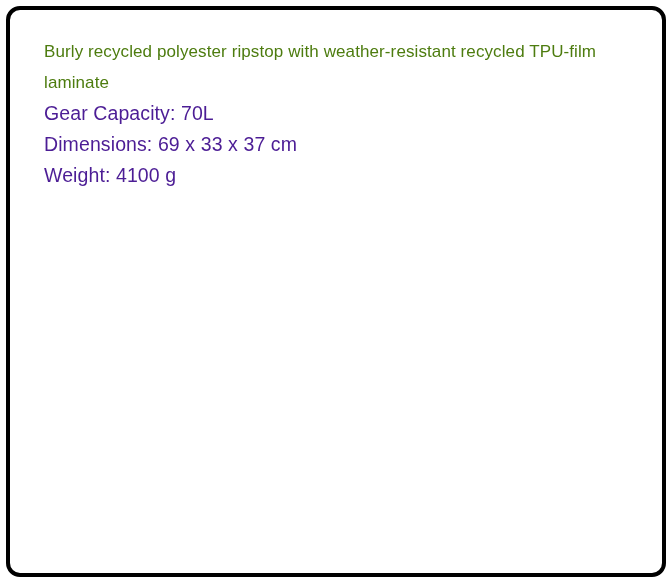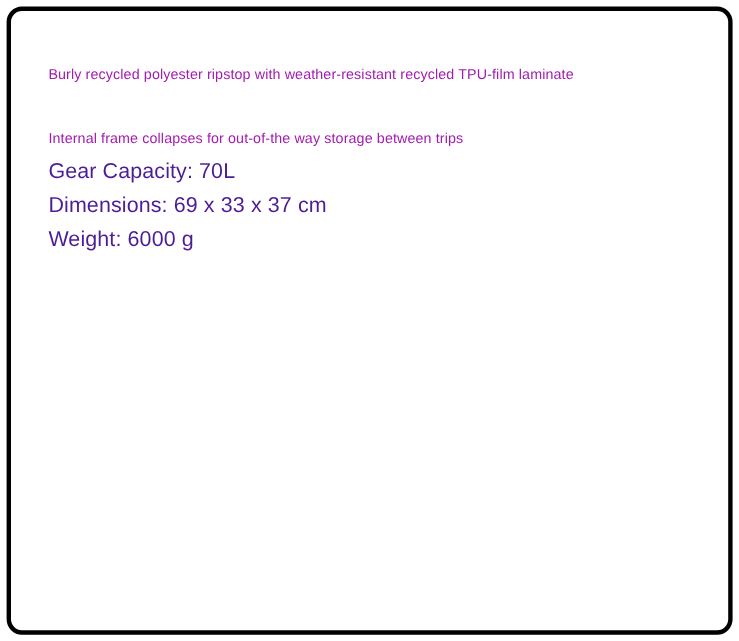--- a/index.html
+++ b/index.html
@@ -23,25 +23,25 @@
     background: #ffffff;
     padding: 26px 30px 20px 34px;
     overflow: hidden;
   }
   .spec-list {
     margin: 0;
     padding: 0;
     list-style: none;
   }
   .spec-item {
-    font-size: 13px;
+    font-size: 17px;
     line-height: 31px;
-    color: #a21caf;
+    color: #4d7c0f;
     letter-spacing: 0.1px;
-    margin: 16px 0 27px 0;
+    margin: 0 0 27px 0;
     max-width: 600px;
   }
   .spec-item:last-child {
     margin-bottom: 0;
   }
   .measure-block {
     font-size: 19.5px;
     line-height: 31px;
     color: #4c1d95;
     letter-spacing: 0.1px;
@@ -49,20 +49,19 @@
   .measure-line {
     white-space: nowrap;
   }
 </style>
 </head>
 <body>
 
 <div class="panel">
   <ul class="spec-list">
     <li class="spec-item">Burly recycled polyester ripstop with weather-resistant recycled TPU-film laminate</li>
-    <li class="spec-item">Internal frame collapses for out-of-the way storage between trips</li>
   </ul>
   <div class="measure-block">
     <div class="measure-line">Gear Capacity: 70L</div>
     <div class="measure-line">Dimensions: 69 x 33 x 37 cm</div>
-    <div class="measure-line">Weight: 6000 g</div>
+    <div class="measure-line">Weight: 4100 g</div>
   </div>
 </div>
 
 </body></html>

